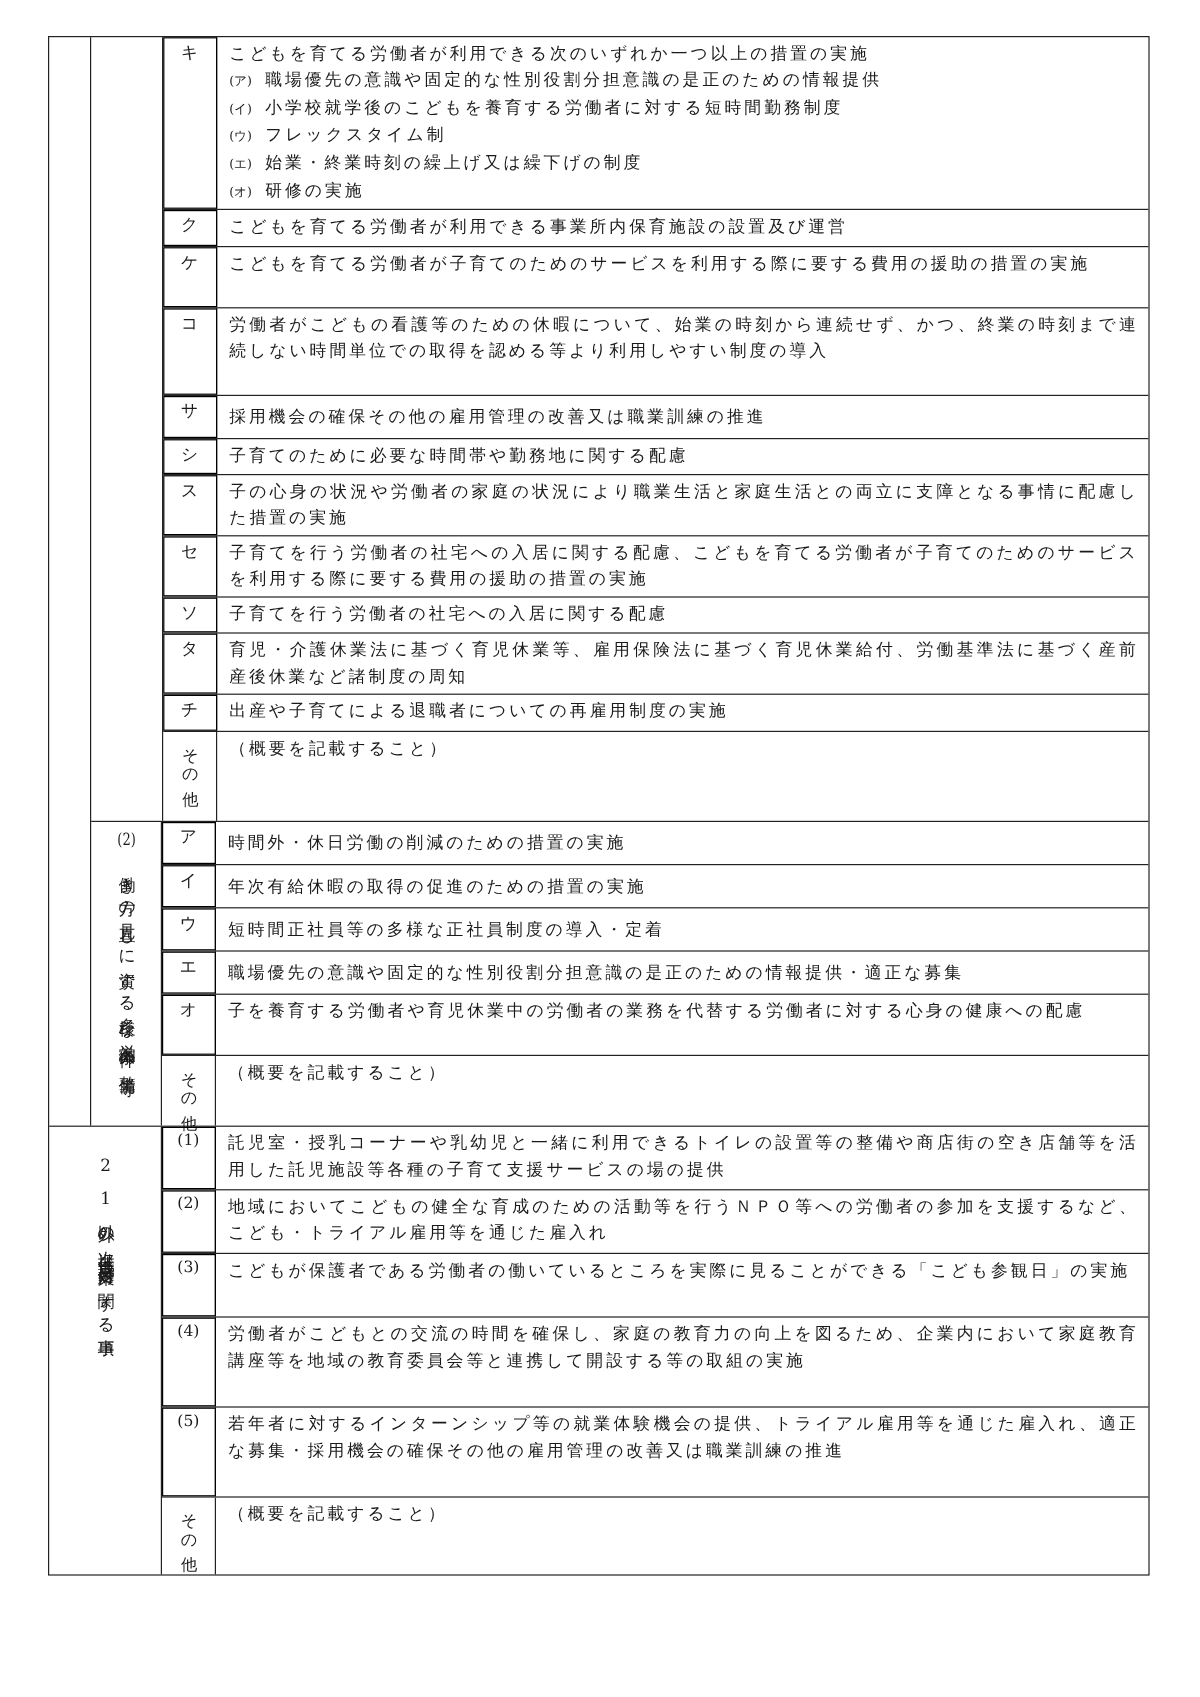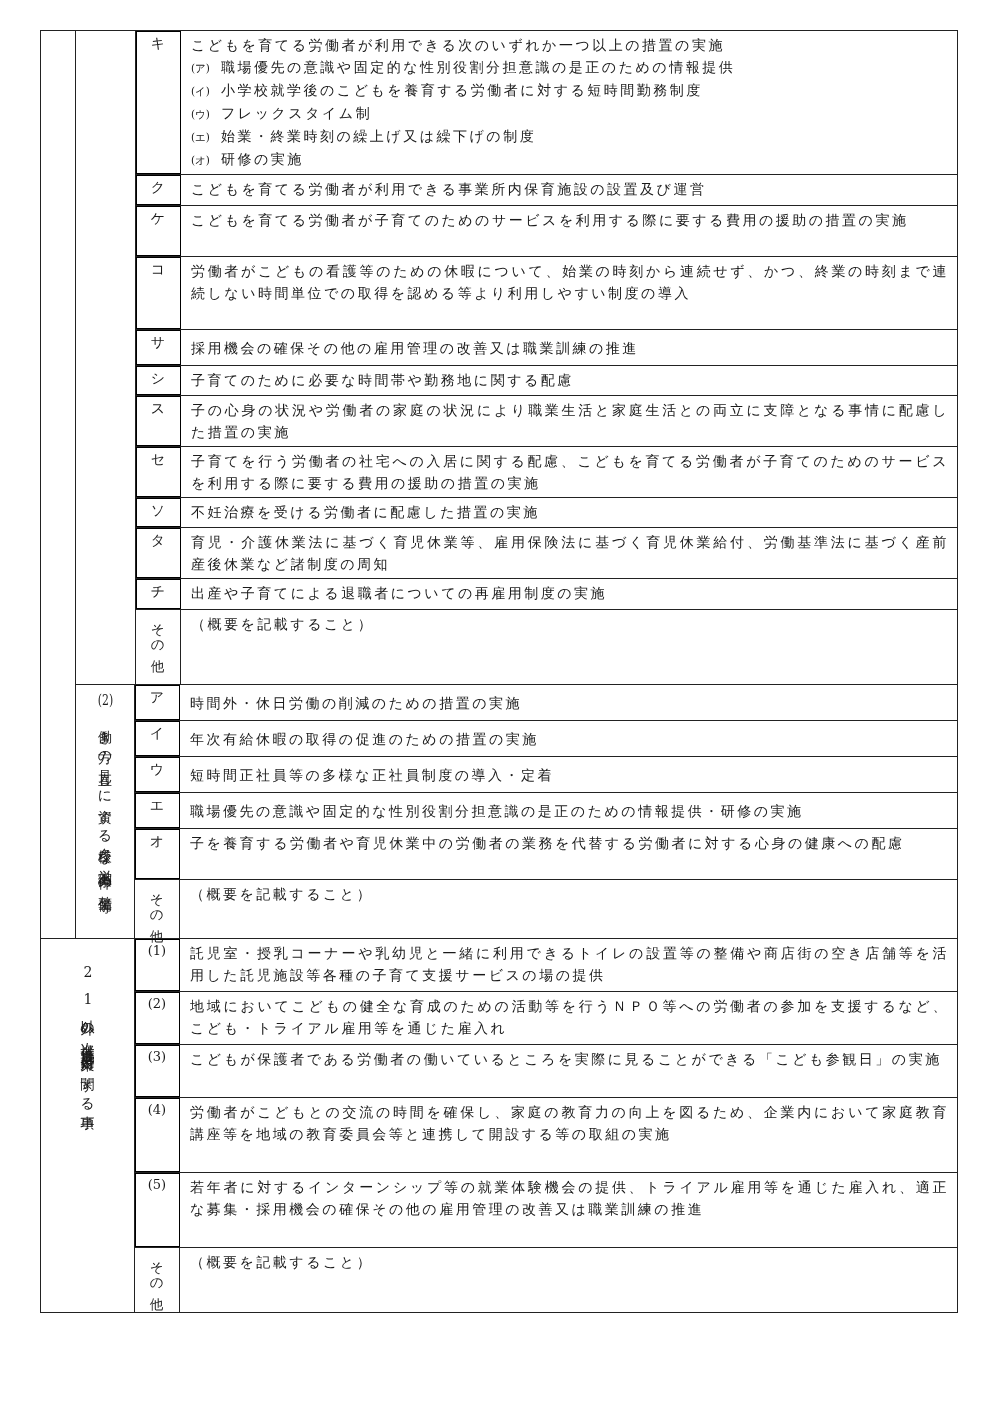--- a/index.html
+++ b/index.html
@@ -161,21 +161,21 @@
               <div class="kana emph">
                   <span>セ</span>
                 </div>
               <div class="content">子育てを行う労働者の社宅への入居に関する配慮、こどもを育てる労働者が子育てのためのサービスを利用する際に要する費用の援助の措置の実施</div>
             </div>
 
             <div class="row" style="min-height:29px">
               <div class="kana emph">
                   <span>ソ</span>
                 </div>
-              <div class="content">不妊治療を受ける労働者に配慮した措置の実施</div>
+              <div class="content">子育てを行う労働者の社宅への入居に関する配慮</div>
             </div>
 
             <div class="row" style="min-height:50px">
               <div class="kana emph">
                   <span>タ</span>
                 </div>
               <div class="content">育児・介護休業法に基づく育児休業等、雇用保険法に基づく育児休業給付、労働基準法に基づく産前産後休業など諸制度の周知</div>
             </div>
 
             <div class="row" style="min-height:30px">
@@ -221,21 +221,21 @@
               <div class="kana emph">
                   <span>ウ</span>
                 </div>
               <div class="content">短時間正社員等の多様な正社員制度の導入・定着</div>
             </div>
 
             <div class="row mid" style="min-height:35px">
               <div class="kana emph">
                   <span>エ</span>
                 </div>
-              <div class="content">職場優先の意識や固定的な性別役割分担意識の是正のための情報提供・研修の実施</div>
+              <div class="content">職場優先の意識や固定的な性別役割分担意識の是正のための情報提供・適正な募集</div>
             </div>
 
             <div class="row" style="min-height:50px">
               <div class="kana emph">
                   <span>オ</span>
                 </div>
               <div class="content">子を養育する労働者や育児休業中の労働者の業務を代替する労働者に対する心身の健康への配慮</div>
             </div>
 
             <div class="row" style="min-height:58px">

